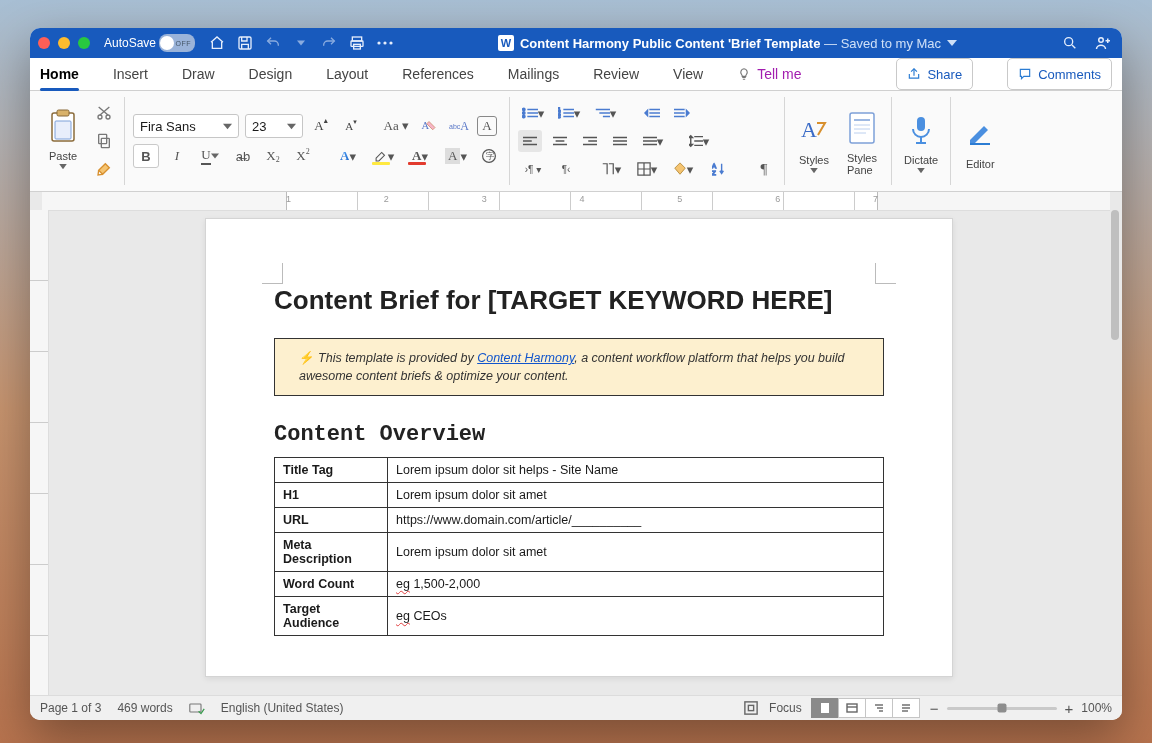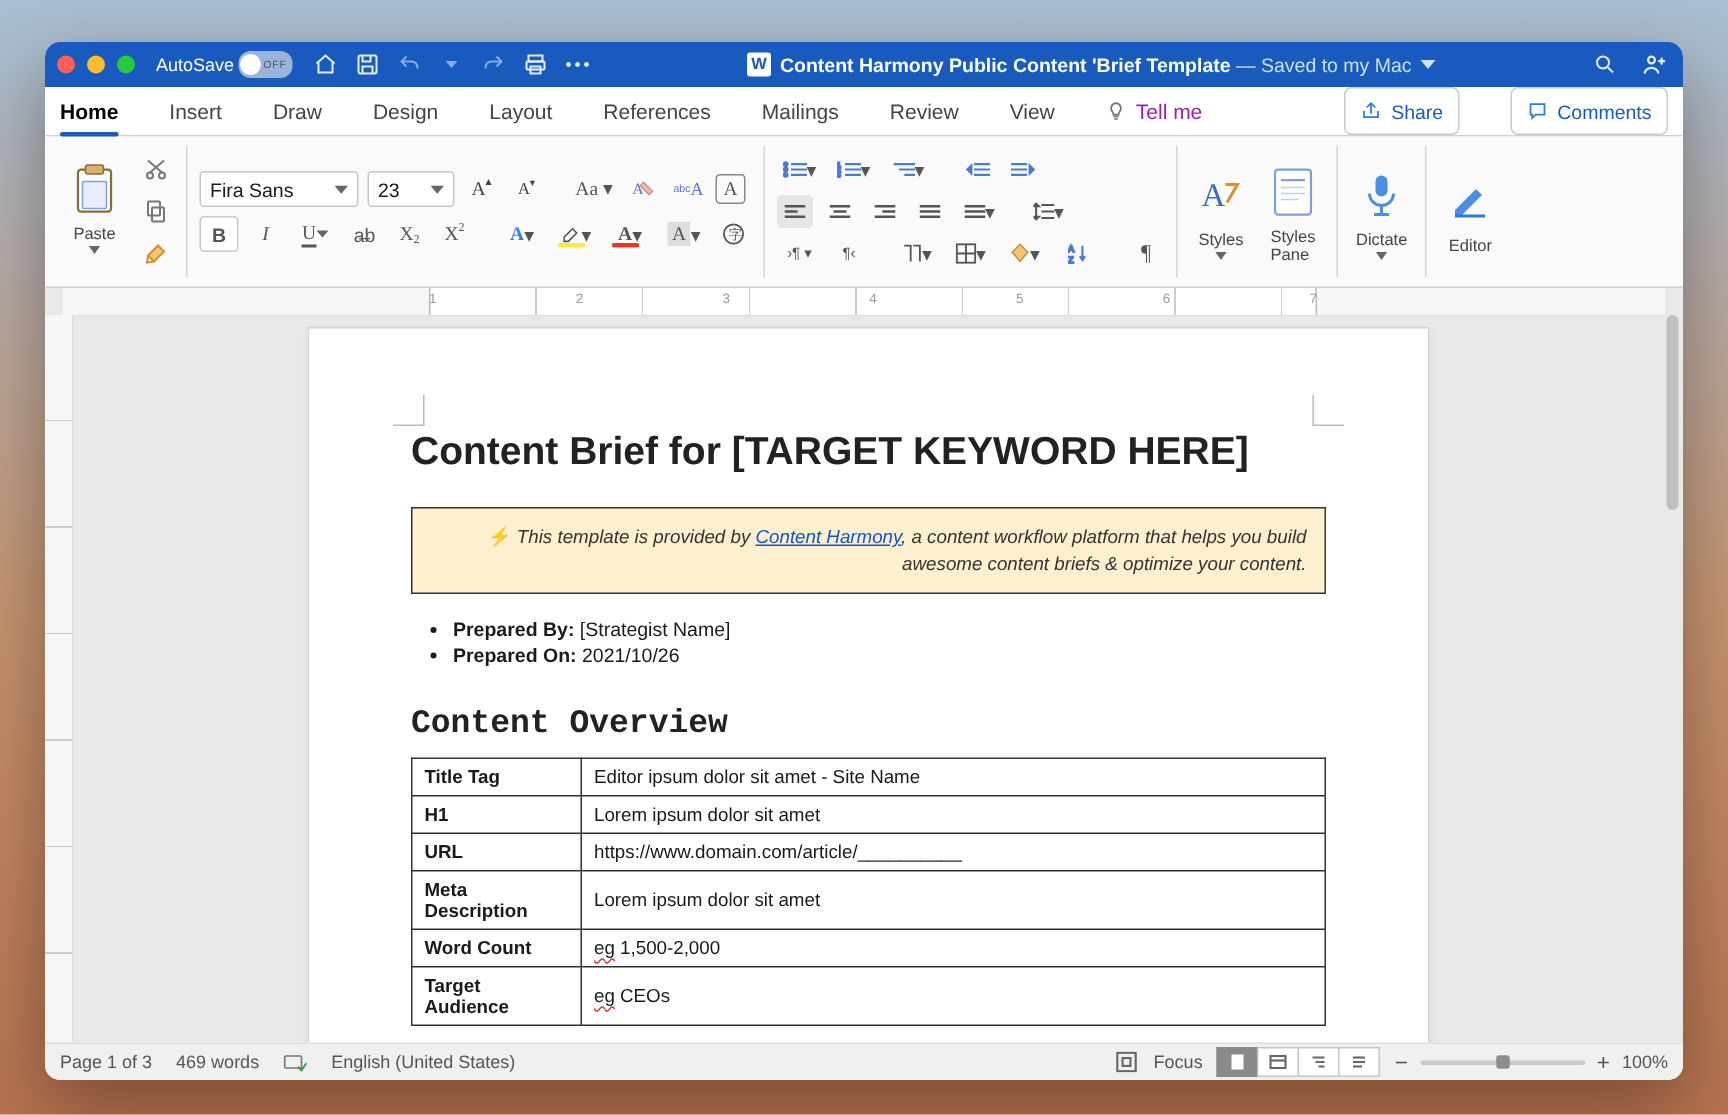--- a/index.html
+++ b/index.html
@@ -139,21 +139,21 @@
     width:610px;margin:8px auto 0;background:#fff;border:1px solid #d4d4d4;box-shadow:0 2px 6px rgba(0,0,0,.08);
     padding:56px 68px 40px;
     position:relative;
   }
   .corner{position:absolute;width:20px;height:20px;border:0 solid #bbb;}
   .corner.tl{top:44px;left:56px;border-right-width:1px;border-bottom-width:1px;}
   .corner.tr{top:44px;right:56px;border-left-width:1px;border-bottom-width:1px;}
   h1.doc{font-family:"Segoe UI",Arial,sans-serif;font-weight:800;font-size:26px;margin:10px 0 22px;color:#222;}
   h2.doc{font-family:Liberation Mono, monospace;font-weight:800;font-size:22px;margin:26px 0 10px;color:#222;}
   .notice{
-    border:1.5px solid #333;background:#fdf0cf;padding:10px 12px;font-style:italic;font-size:12.5px;color:#333;line-height:1.45;text-align:right;
+    border:1.5px solid #333;background:#fdf0cf;padding:10px 24px;font-style:italic;font-size:12.5px;color:#333;line-height:1.45;
   }
   .notice a{color:var(--link);text-decoration:underline;}
   .spark{font-style:normal;}
   ul.meta{margin:16px 0 8px;padding-left:28px;}
   ul.meta li{font-size:13px;margin:2px 0;}
   ul.meta b{font-weight:700;}
   table.ov{width:100%;border-collapse:collapse;font-size:12.5px;}
   table.ov th,table.ov td{border:1px solid #333;padding:5px 8px;text-align:left;}
   table.ov th{width:96px;font-weight:700;background:#fff;}
   .redsq{text-decoration:underline wavy #e04040 1px;text-underline-offset:2px;}
@@ -602,32 +602,28 @@
         <div class="corner tl"></div>
         <div class="corner tr"></div>
 
         <h1 class="doc">Content Brief for [TARGET KEYWORD HERE]</h1>
 
         <div class="notice">
           <span class="spark">⚡</span>
           <span>This template is provided by </span><a href="#">Content Harmony</a><span>, a content workflow platform that helps you build awesome content briefs &amp; optimize your content.</span>
         </div>
 
-        <ul class="meta">
-          <li><b>Prepared By:</b><span> [Strategist Name]</span></li>
-          <li><b>Prepared On:</b><span> 2021/10/26</span></li>
-        </ul>
 
         <h2 class="doc">Content Overview</h2>
 
         <table class="ov">
           <tbody>
               <tr>
                 <th>Title Tag</th>
-                <td>Editor ipsum dolor sit amet - Site Name</td>
+                <td>Lorem ipsum dolor sit helps - Site Name</td>
               </tr>
           <tr>
                 <th>H1</th>
                 <td>Lorem ipsum dolor sit amet</td>
               </tr>
           <tr>
                 <th>URL</th>
                 <td>https://www.domain.com/article/__________</td>
               </tr>
           <tr>

